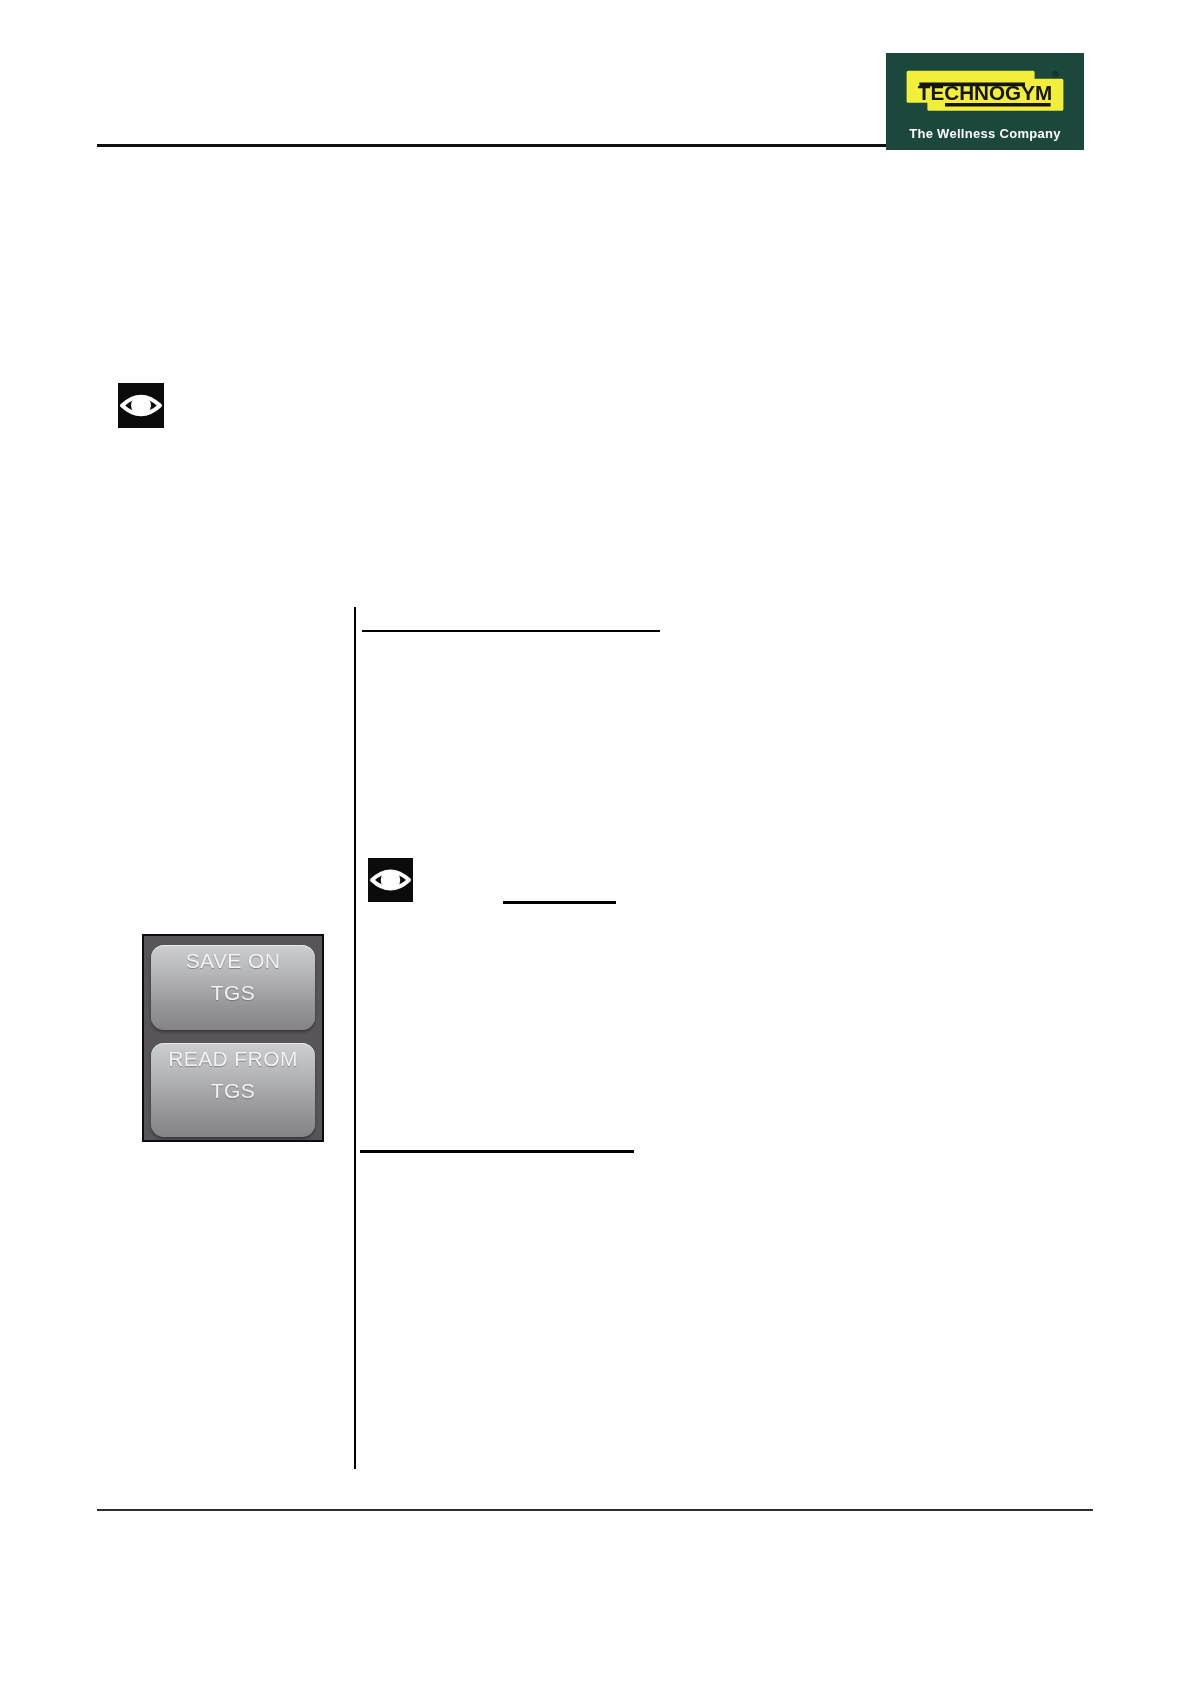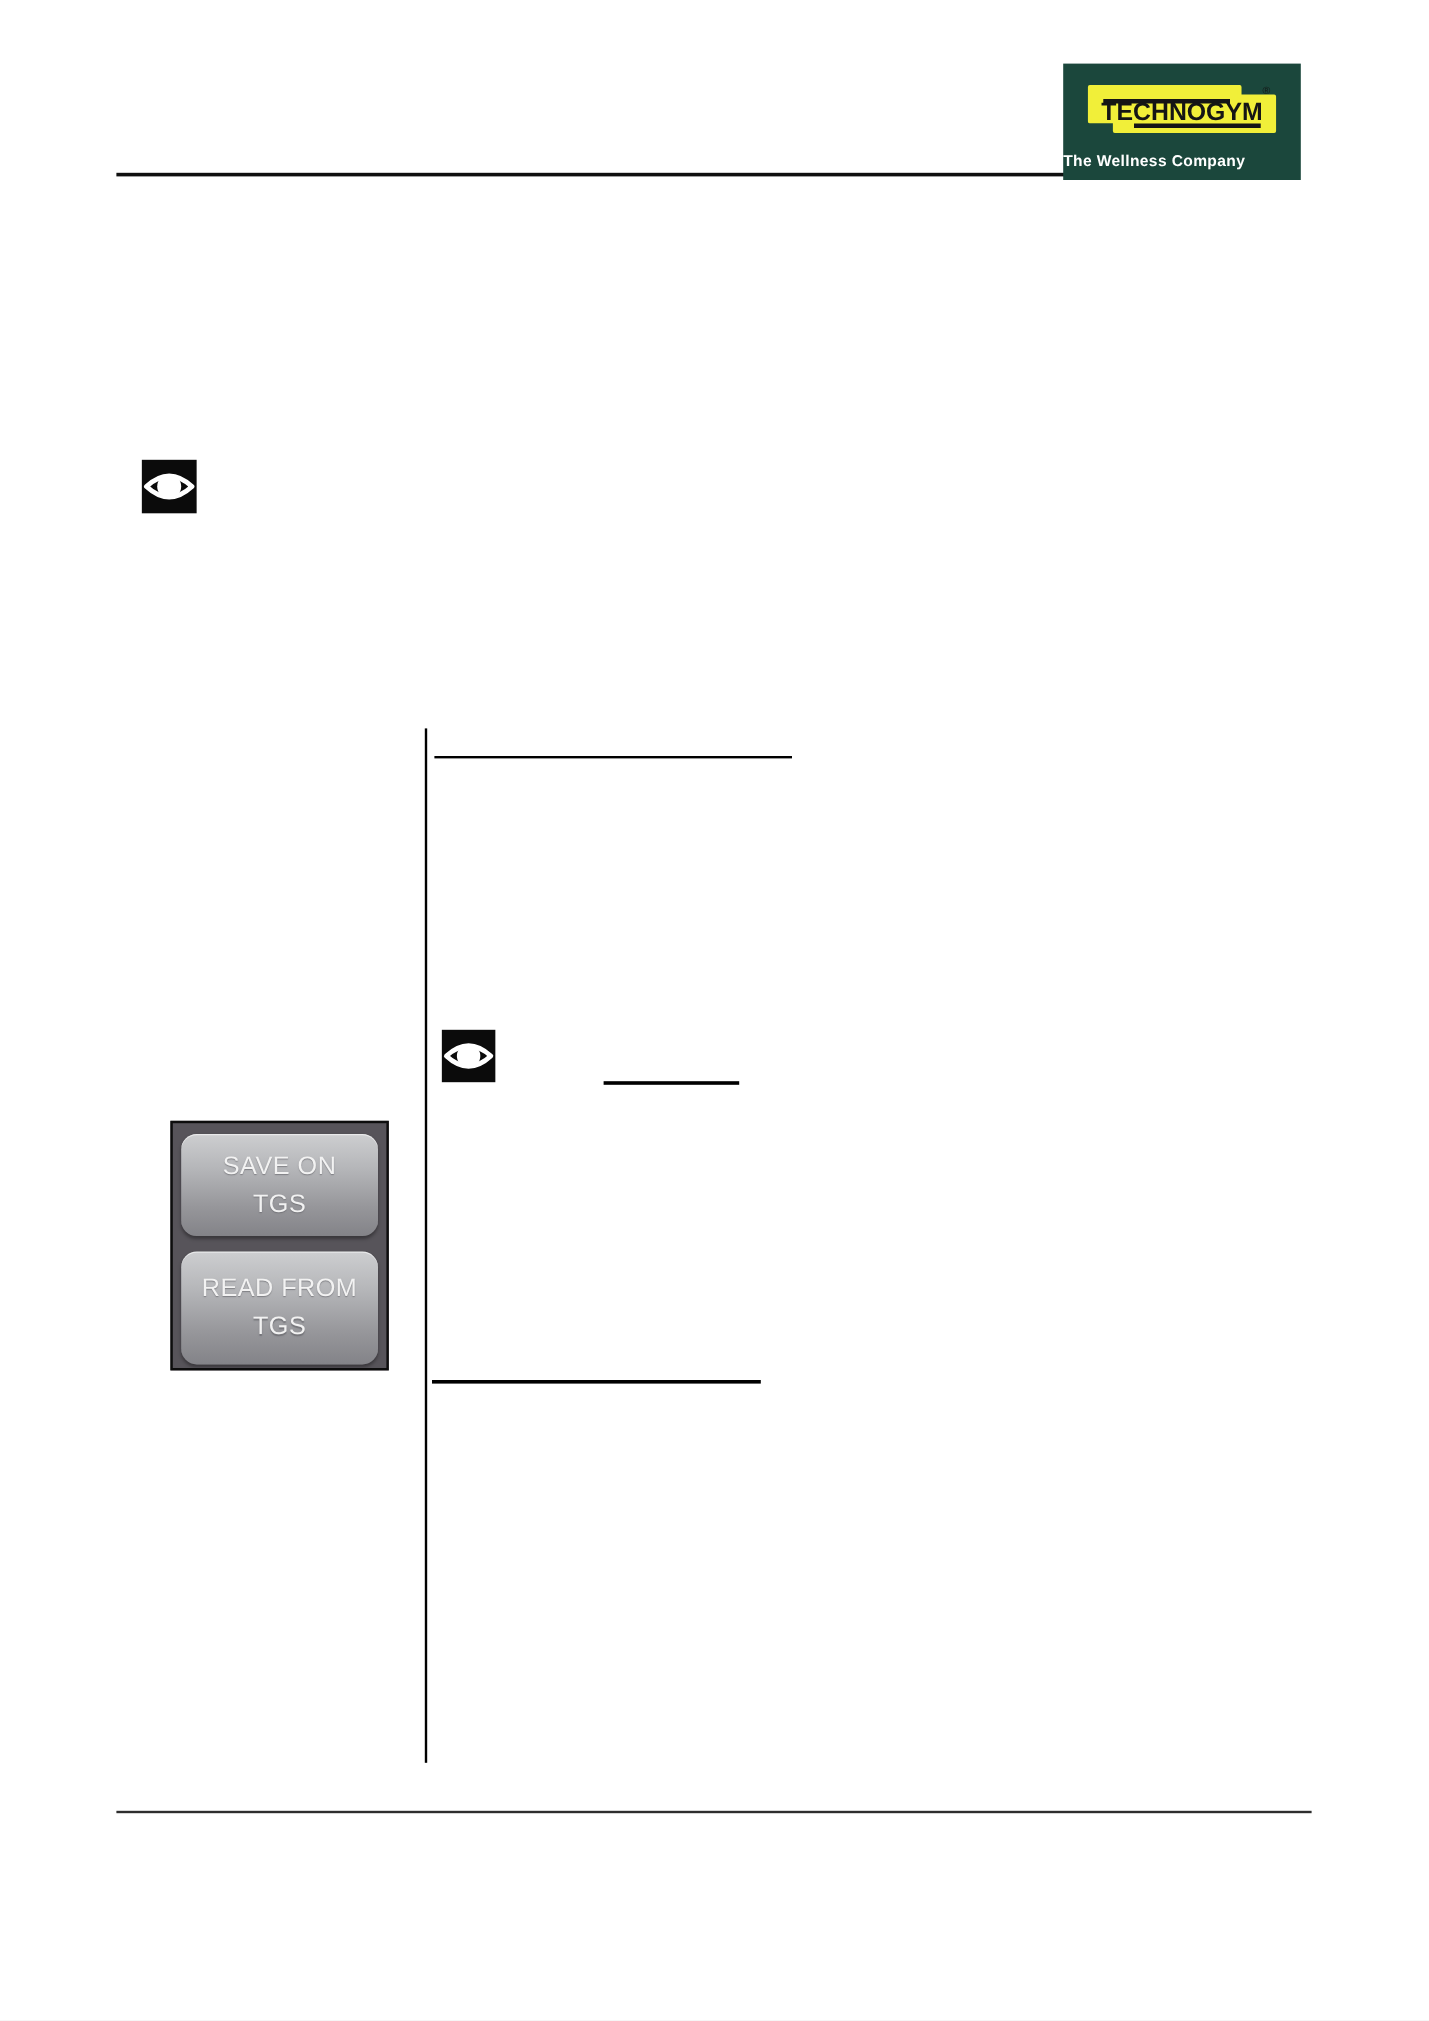--- a/index.html
+++ b/index.html
@@ -16,21 +16,21 @@
     position:absolute;left:97px;top:144px;width:986px;height:3px;
     background:#101010;z-index:1;
   }
   .logo-box{
     position:absolute;left:886px;top:53px;width:198px;height:97px;
     background:#1B473C;z-index:2;
   }
   .logo-badge{position:absolute;left:19px;top:12px;width:160px;height:50px;}
   .logo-tagline{
     position:absolute;left:0;bottom:9px;width:100%;
-    text-align:left;font-size:13px;font-weight:700;color:#FFFFFF;
+    text-align:center;font-size:13px;font-weight:700;color:#FFFFFF;
     letter-spacing:.3px;
   }
   
   .eye-box{position:absolute;display:block;}
   .eye-1{left:118px;top:383px;width:46px;height:45px;}
   .eye-2{left:368px;top:858px;width:45px;height:44px;}
   
   .v-divider{position:absolute;left:354px;top:607px;width:2px;height:862px;background:#000;}
   .u-line{position:absolute;background:#000;}
   .u1{left:362px;top:630px;width:298px;height:2px;}
@@ -41,21 +41,21 @@
     position:absolute;left:142px;top:934px;width:182px;height:208px;
     background:#57545A;border:2px solid #0D0D0D;box-sizing:border-box;
   }
   .tgs-btn{
     position:absolute;left:7px;width:164px;
     border-radius:13px;
     background:linear-gradient(180deg,#cdced0 0%,#b4b5b8 35%,#96969a 72%,#838388 100%);
     box-shadow:inset 0 1px 0 rgba(255,255,255,.55), 0 2px 3px rgba(0,0,0,.35);
     color:#F2F2F2;
     font-size:21px;line-height:32px;letter-spacing:.4px;
-    display:flex;flex-direction:column;align-items:center;justify-content:center;
+    display:flex;flex-direction:column;align-items:center;justify-content:flex-start;
     text-align:center;cursor:pointer;user-select:none;
     text-shadow:0 1px 1px rgba(90,90,95,.6);
   }
   .tgs-btn-1{top:9px;height:85px;}
   .tgs-btn-2{top:107px;height:94px;}
   
   .footer-rule{position:absolute;left:97px;top:1509px;width:996px;height:2px;background:#2E2E2E;}
 </style>
 </head>
 <body>

